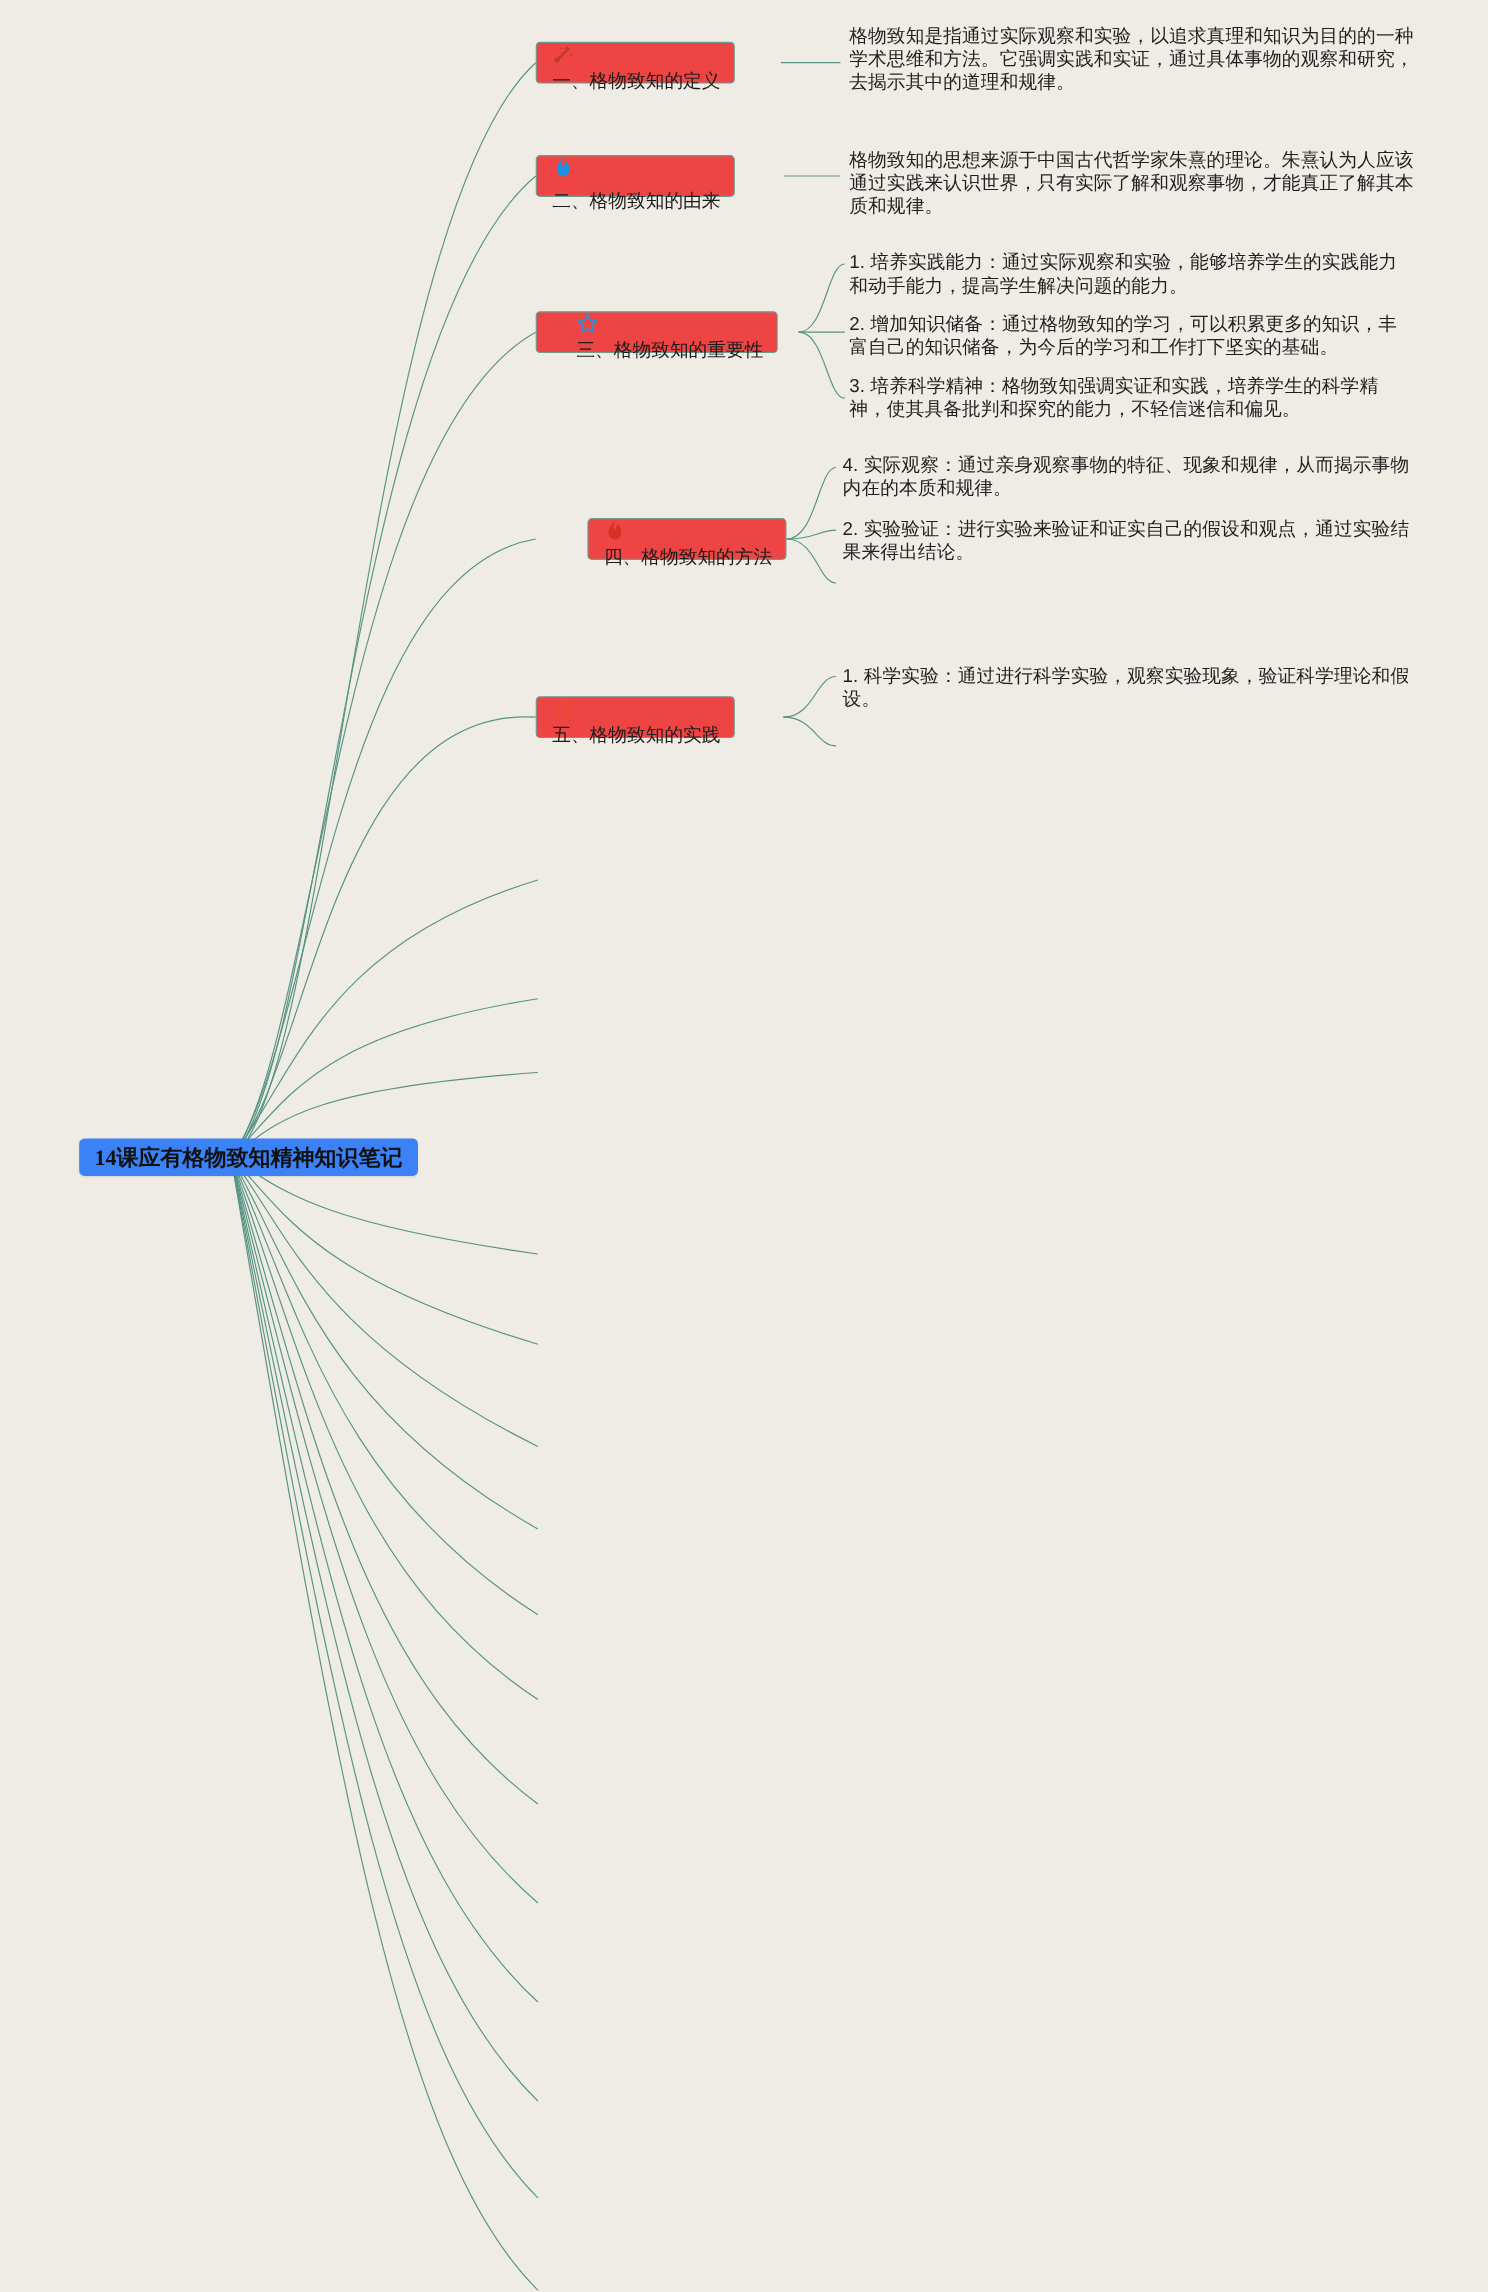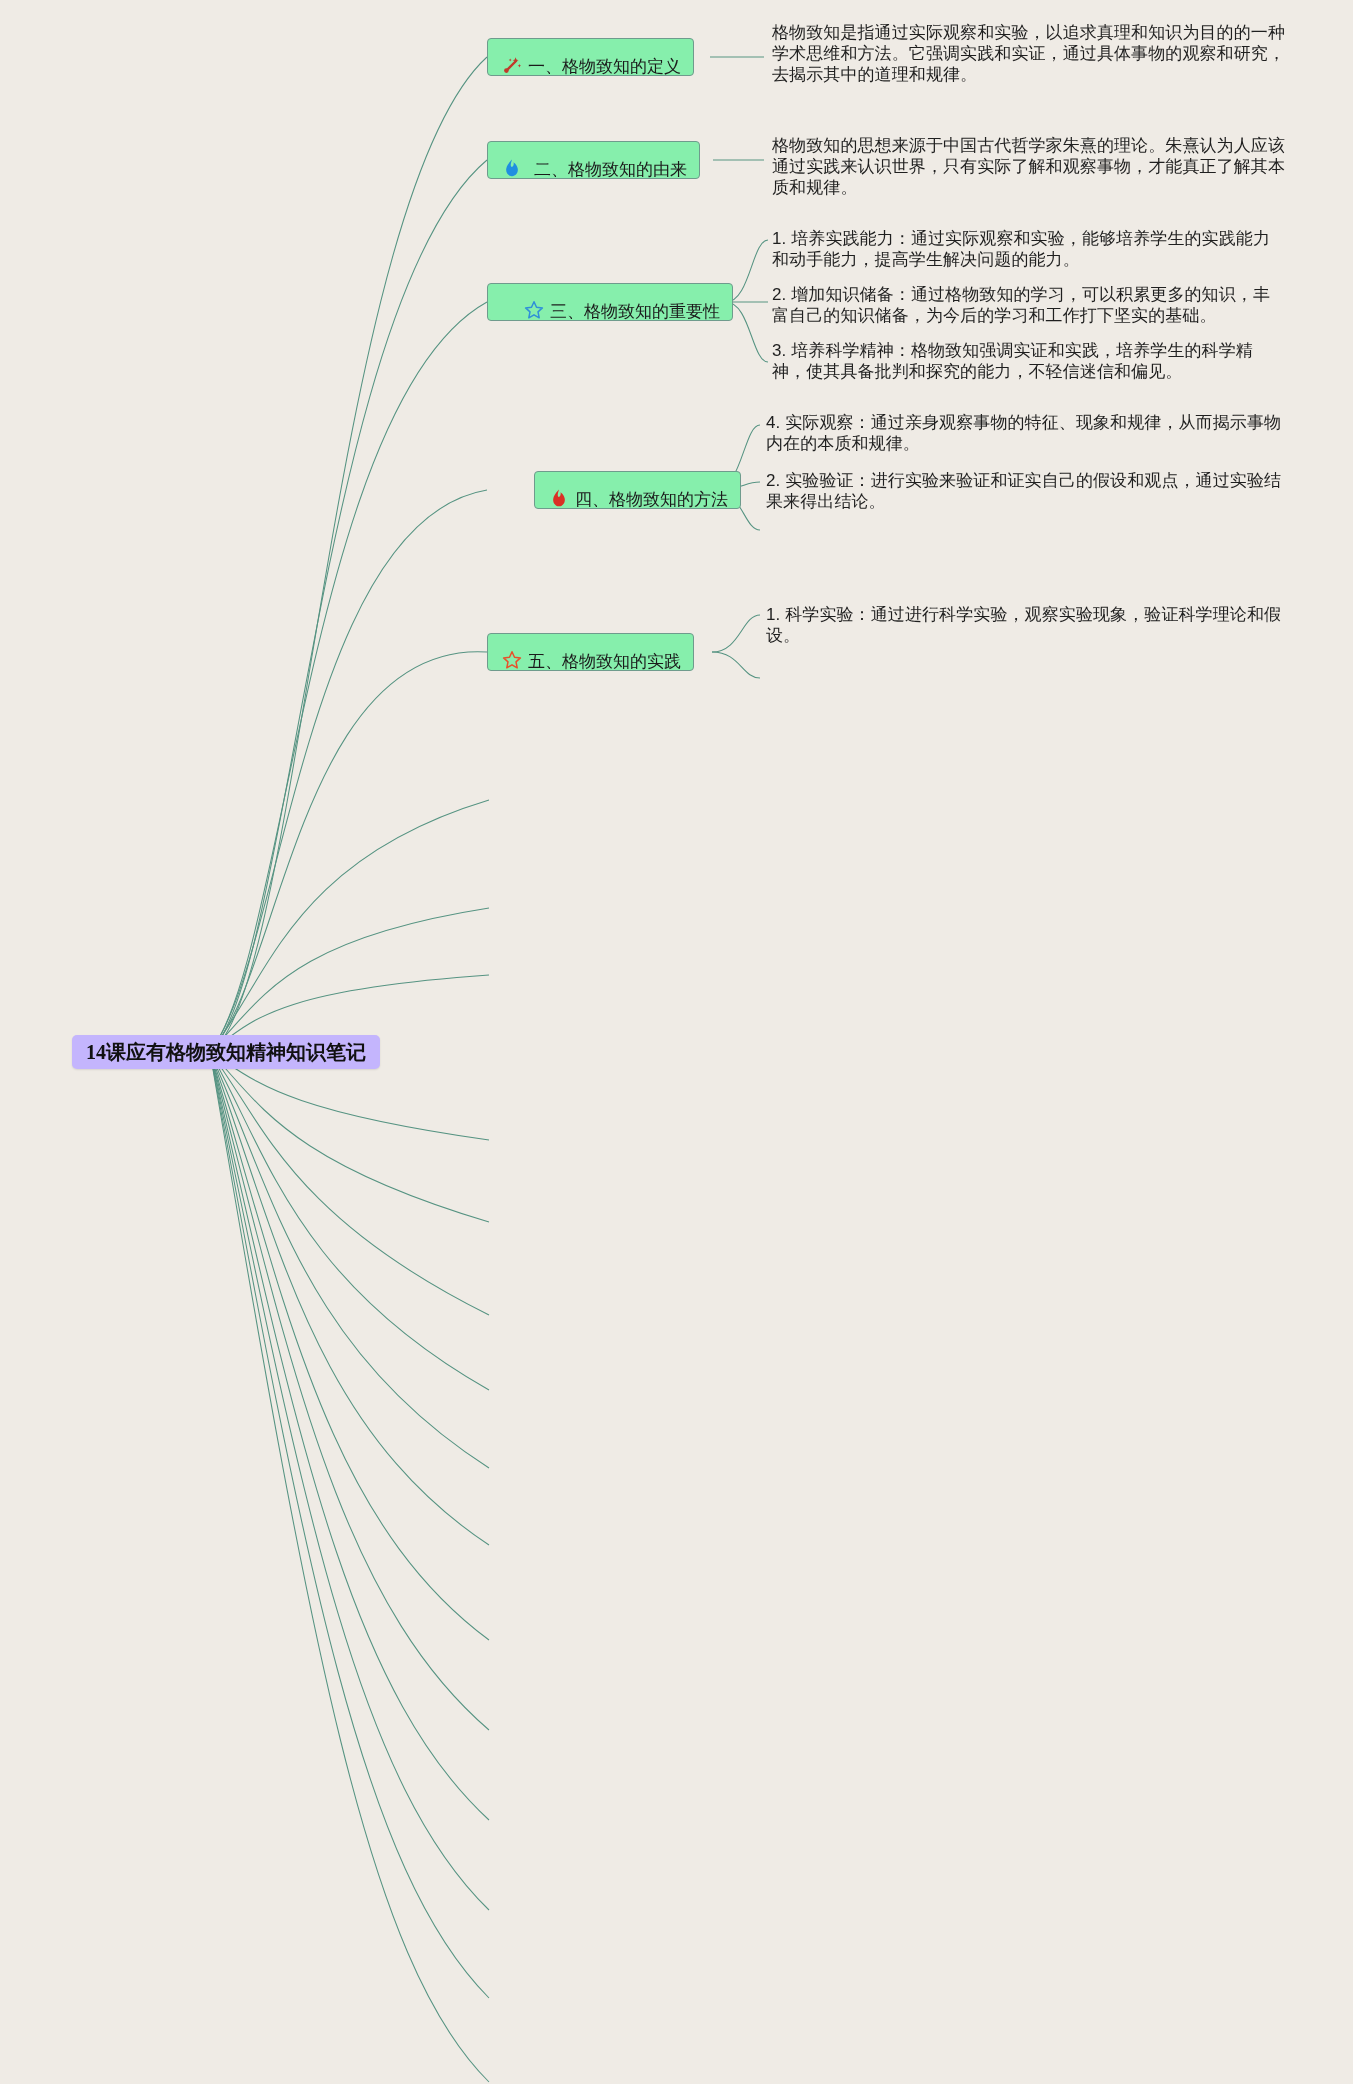--- a/index.html
+++ b/index.html
@@ -27,45 +27,46 @@
   
   .root-node {
     position: absolute;
     left: 72px;
     top: 1035px;
     height: 34px;
     display: flex;
     align-items: center;
     justify-content: center;
     padding: 0 14px;
-    background: #c4b5fd;
+    background: #3b82f6;
     border-radius: 5px;
     box-shadow: 0 1px 2px rgba(0,0,0,0.10);
   }
   .root-node .root-label {
     font-family: "Liberation Serif", serif;
     font-weight: bold;
     font-size: 20px;
     color: #111111;
     white-space: nowrap;
     letter-spacing: 0px;
   }
 
   
   .branch-node {
     position: absolute;
     height: 38px;
     display: flex;
-    align-items: flex-end;
+    align-items: flex-start;
     gap: 6px;
     padding: 0 12px 0 14px;
-    background: #86efac;
+    background: #ef4444;
     border: 1.6px solid #6f9b8d;
     border-radius: 4px;
     white-space: nowrap;
+    flex-direction: column;
   }
   .branch-node .branch-label {
     font-family: "Liberation Sans", sans-serif;
     font-size: 17px;
     color: #1b1b1b;
     line-height: 1;
   }
   .branch-icon {
     display: inline-flex;
     align-items: center;

